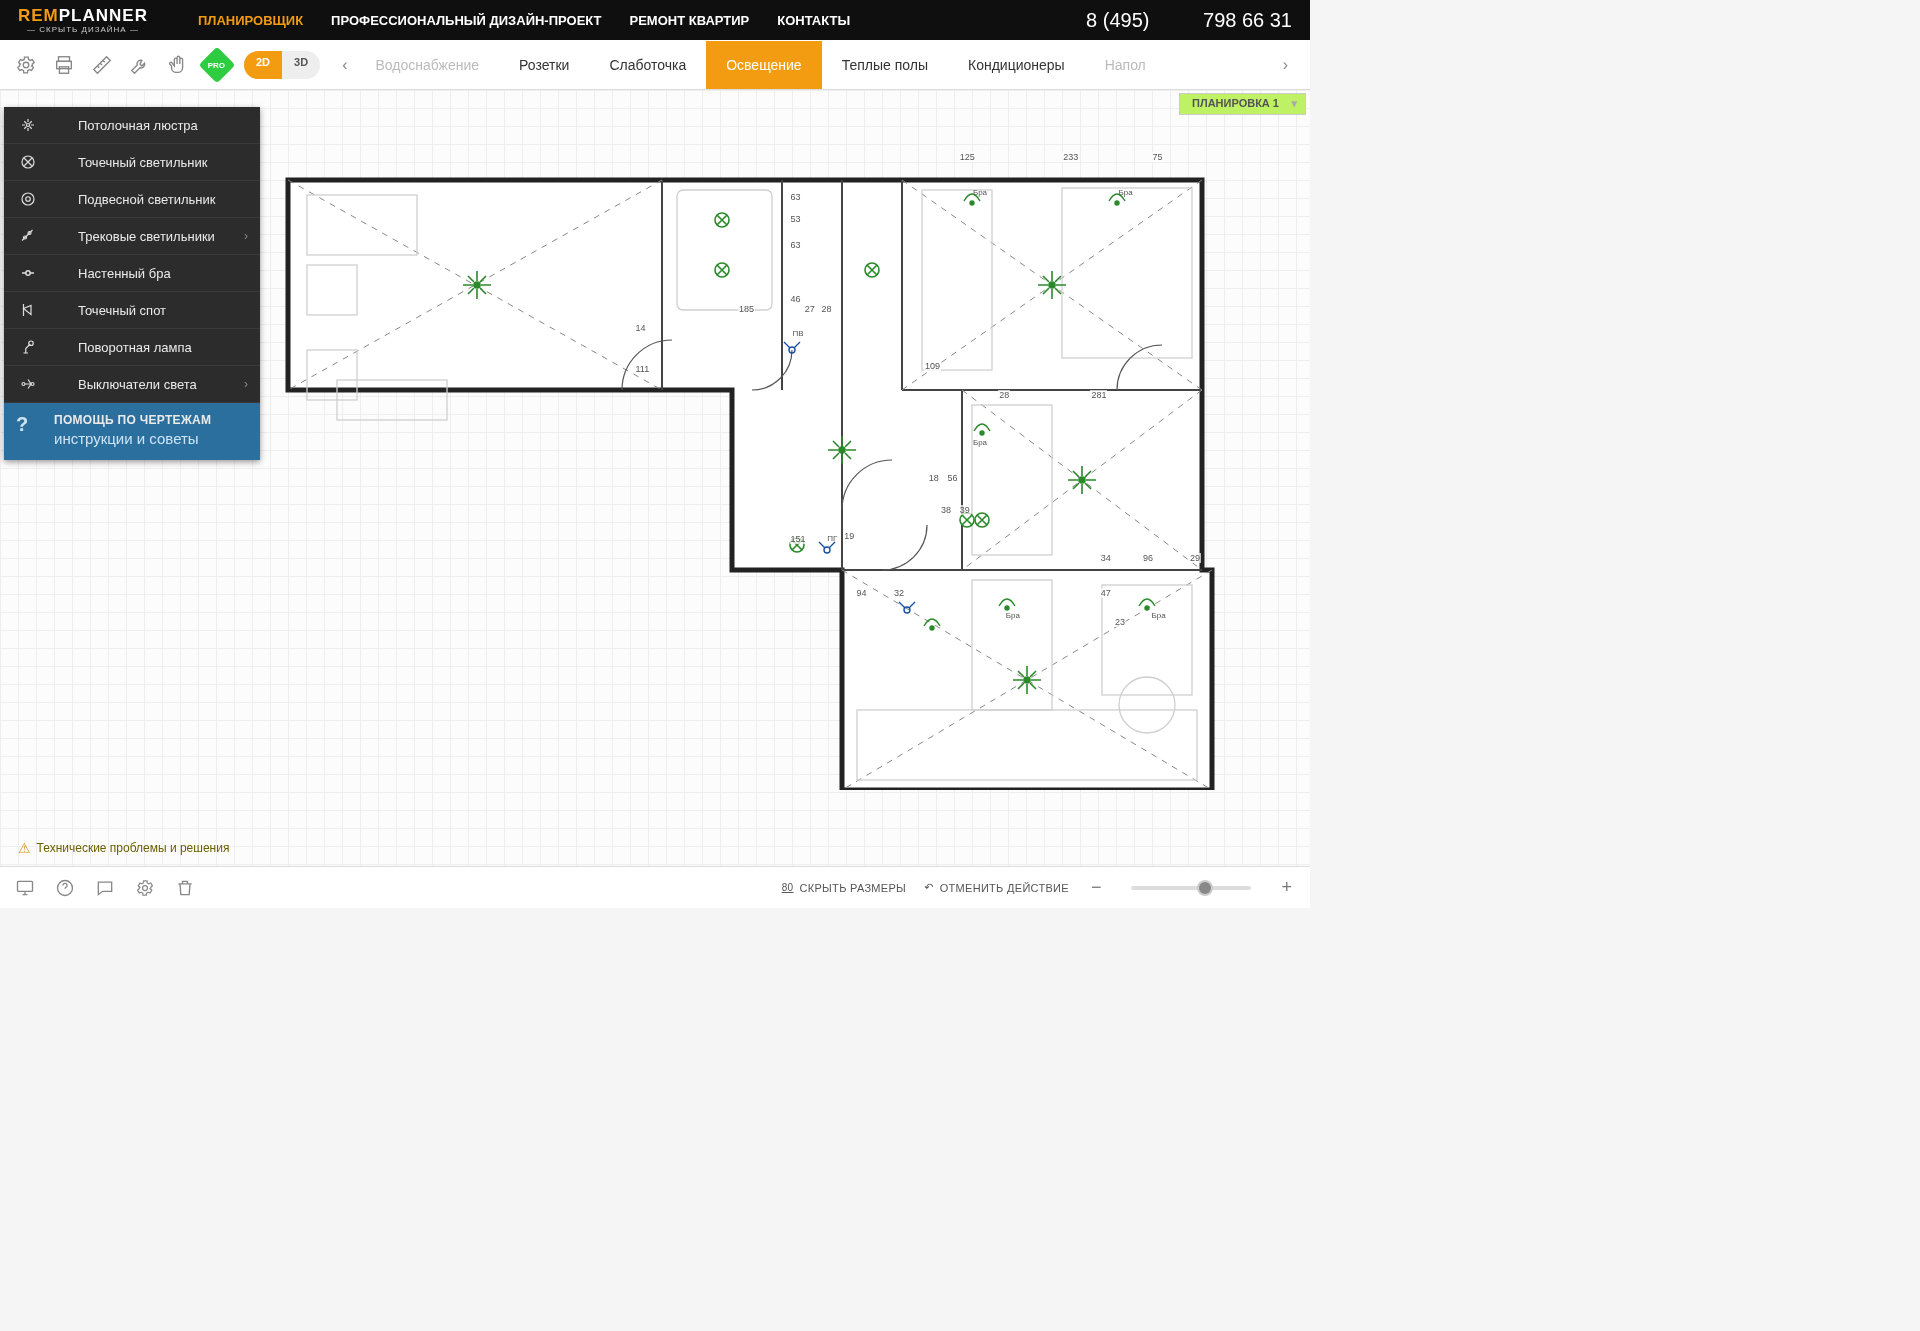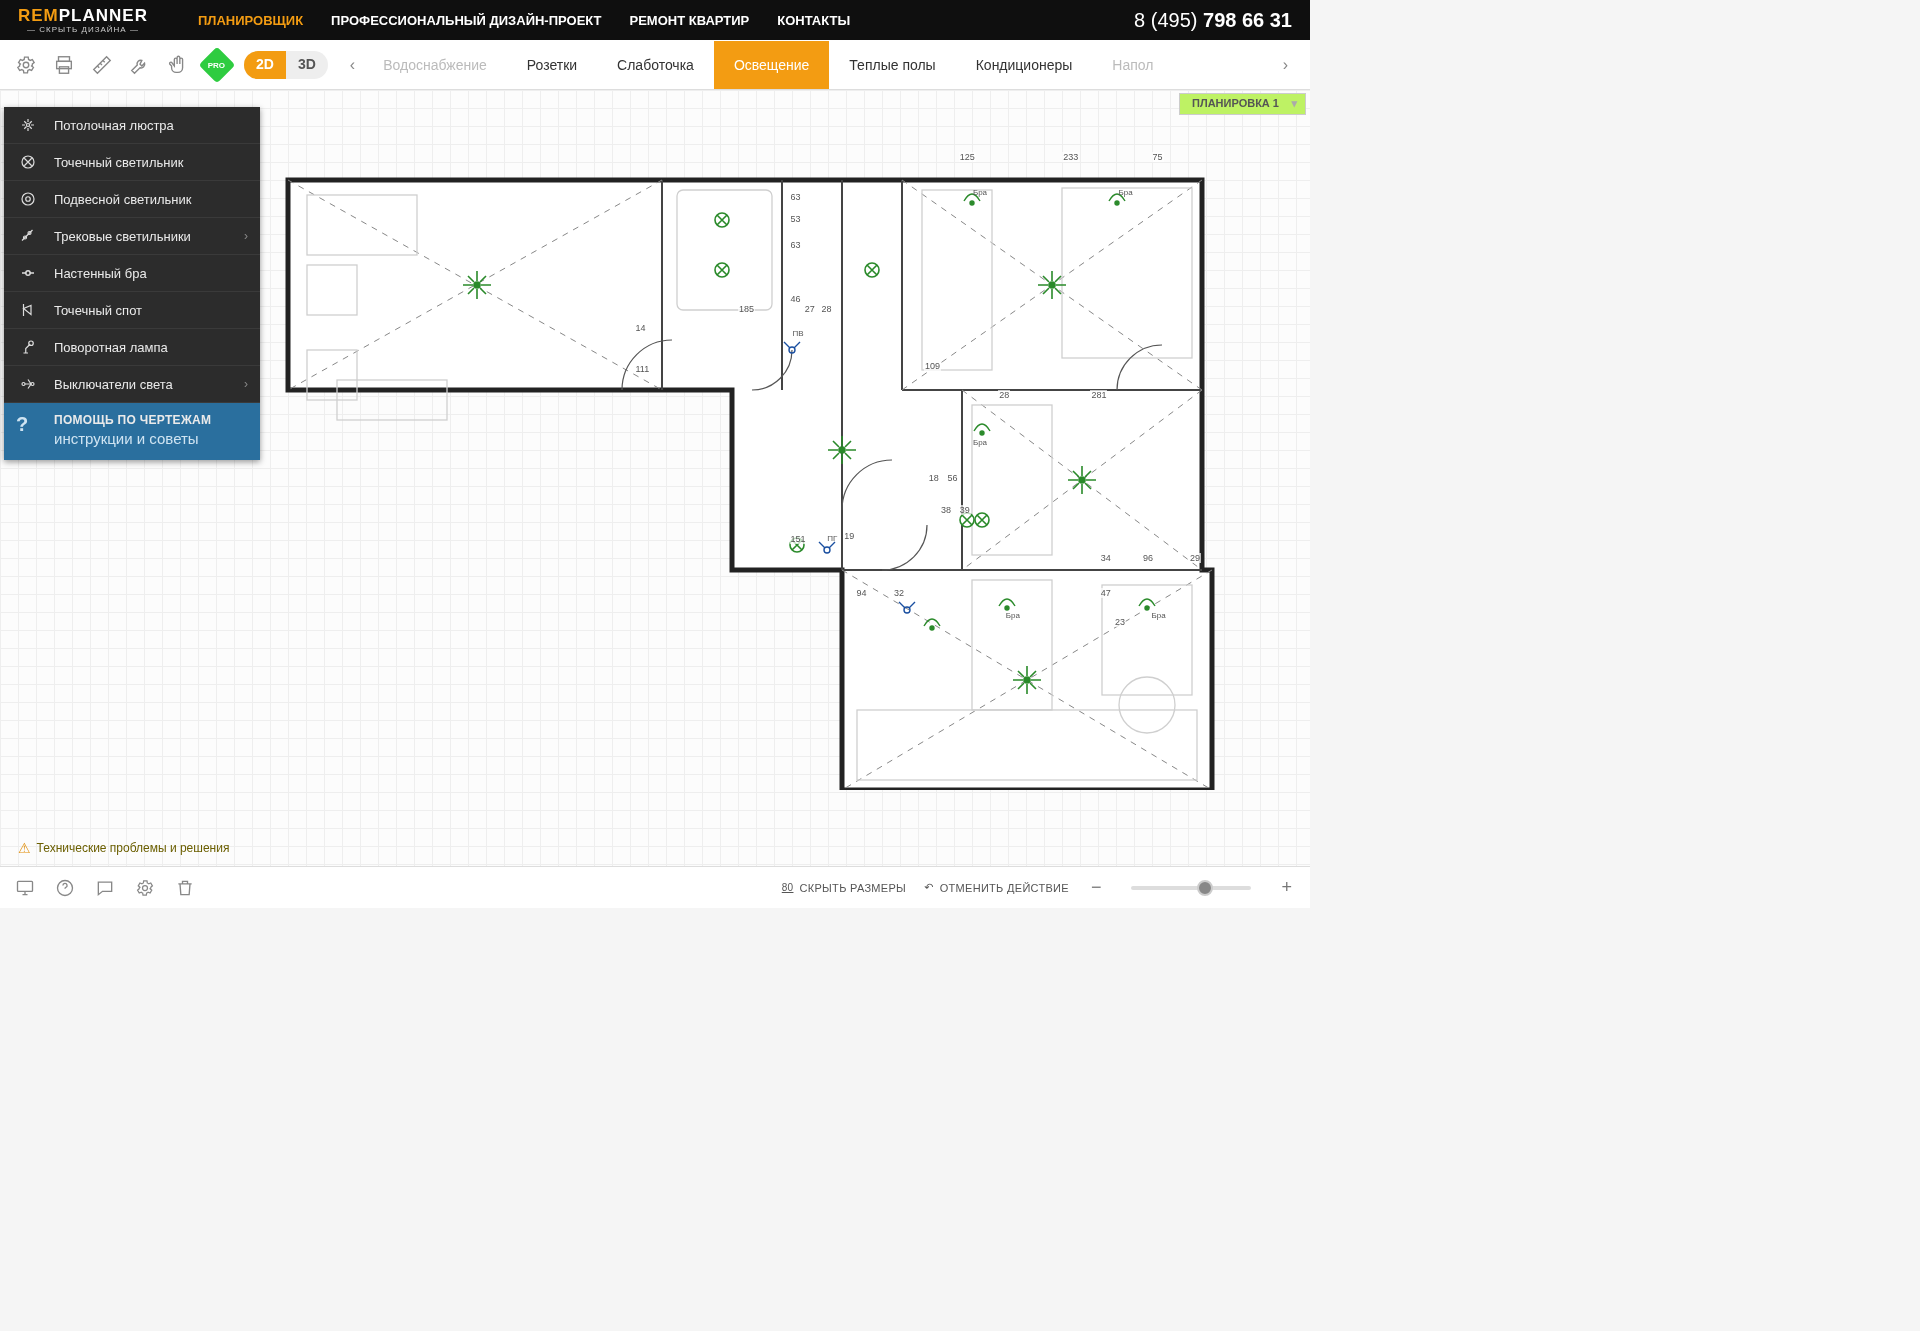--- a/index.html
+++ b/index.html
@@ -23,21 +23,21 @@
   }
   .logo { display: flex; flex-direction: column; line-height: 1; }
   .logo-top { font-size: 17px; font-weight: 800; letter-spacing: 1px; }
   .logo-top .rem { color: #f39c12; text-align: right; }
   .logo-top .planner { color: #fff; }
   .logo-sub { font-size: 8px; color: #ccc; letter-spacing: 1px; margin-top: 2px; text-align:center;}
   .nav { display: flex; gap: 28px; margin-left: 50px; font-size: 13px; font-weight: 700; }
   .nav a { color: #fff; text-decoration: none; cursor: pointer; }
   .nav a.active { color: #f39c12; }
   .phone { margin-left: auto; font-size: 20px; font-weight: 400; }
-  .phone .bold { font-weight: 700; }
+  .phone .bold { font-weight: 400; margin-left: 48px; }
 
   
   .toolbar {
     height: 50px;
     background: #fff;
     border-bottom: 1px solid #ddd;
     display: flex;
     align-items: center;
     padding: 0 14px;
     gap: 14px;
@@ -52,21 +52,21 @@
   .tb-icon svg { width: 22px; height: 22px; }
   .pro-badge {
     width: 26px; height: 26px; background: #2ecc40;
     display: flex; align-items: center; justify-content: center;
     color: #fff; font-size: 8px; font-weight: 700;
     transform: rotate(45deg); border-radius: 4px; cursor:pointer;
   }
   .pro-badge span { transform: rotate(-45deg); }
   .view-toggle {
     display: flex; background: #eee; border-radius: 16px; overflow: hidden;
-    height: 28px; font-weight: 700; font-size: 14px;
+    height: 28px; font-weight: 700; font-size: 11px;
   }
   .view-toggle div { padding: 5px 12px; cursor: pointer; color:#555; }
   .view-toggle .active { background: #f39c12; color: #fff; }
   .tab-scroll { display: flex; align-items: center; flex: 1; overflow: hidden; }
   .tab-arrow { padding: 0 8px; cursor: pointer; color: #888; font-size: 16px; }
   .tabs { display: flex; flex: 1; overflow: hidden; }
   .tab {
     padding: 16px 20px; cursor: pointer; white-space: nowrap;
     color: #333; font-size: 14px;
   }
@@ -96,21 +96,21 @@
 
   
   .tools-panel {
     position: absolute; top: 107px; left: 4px; width: 256px;
     background: #2c2c2c; font-size: 13px; color: #eaeaea;
     box-shadow: 0 2px 6px rgba(0,0,0,.4);
   }
   .tool-item {
     display: flex; align-items: center; height: 37px;
     padding: 0 12px; border-bottom: 1px solid #3a3a3a;
-    cursor: pointer; position: relative;
+    cursor: pointer; position: relative; gap: 24px;
   }
   .tool-icon {
     width: 24px; display: flex; justify-content: center;
     margin-right: 14px; color: #ddd;
   }
   .tool-arrow { margin-left: auto; color: #888; font-size: 12px; }
   .help-item {
     background: #2a6f9e; padding: 10px 12px 12px 12px; display: flex;
   }
   .help-item .q {

